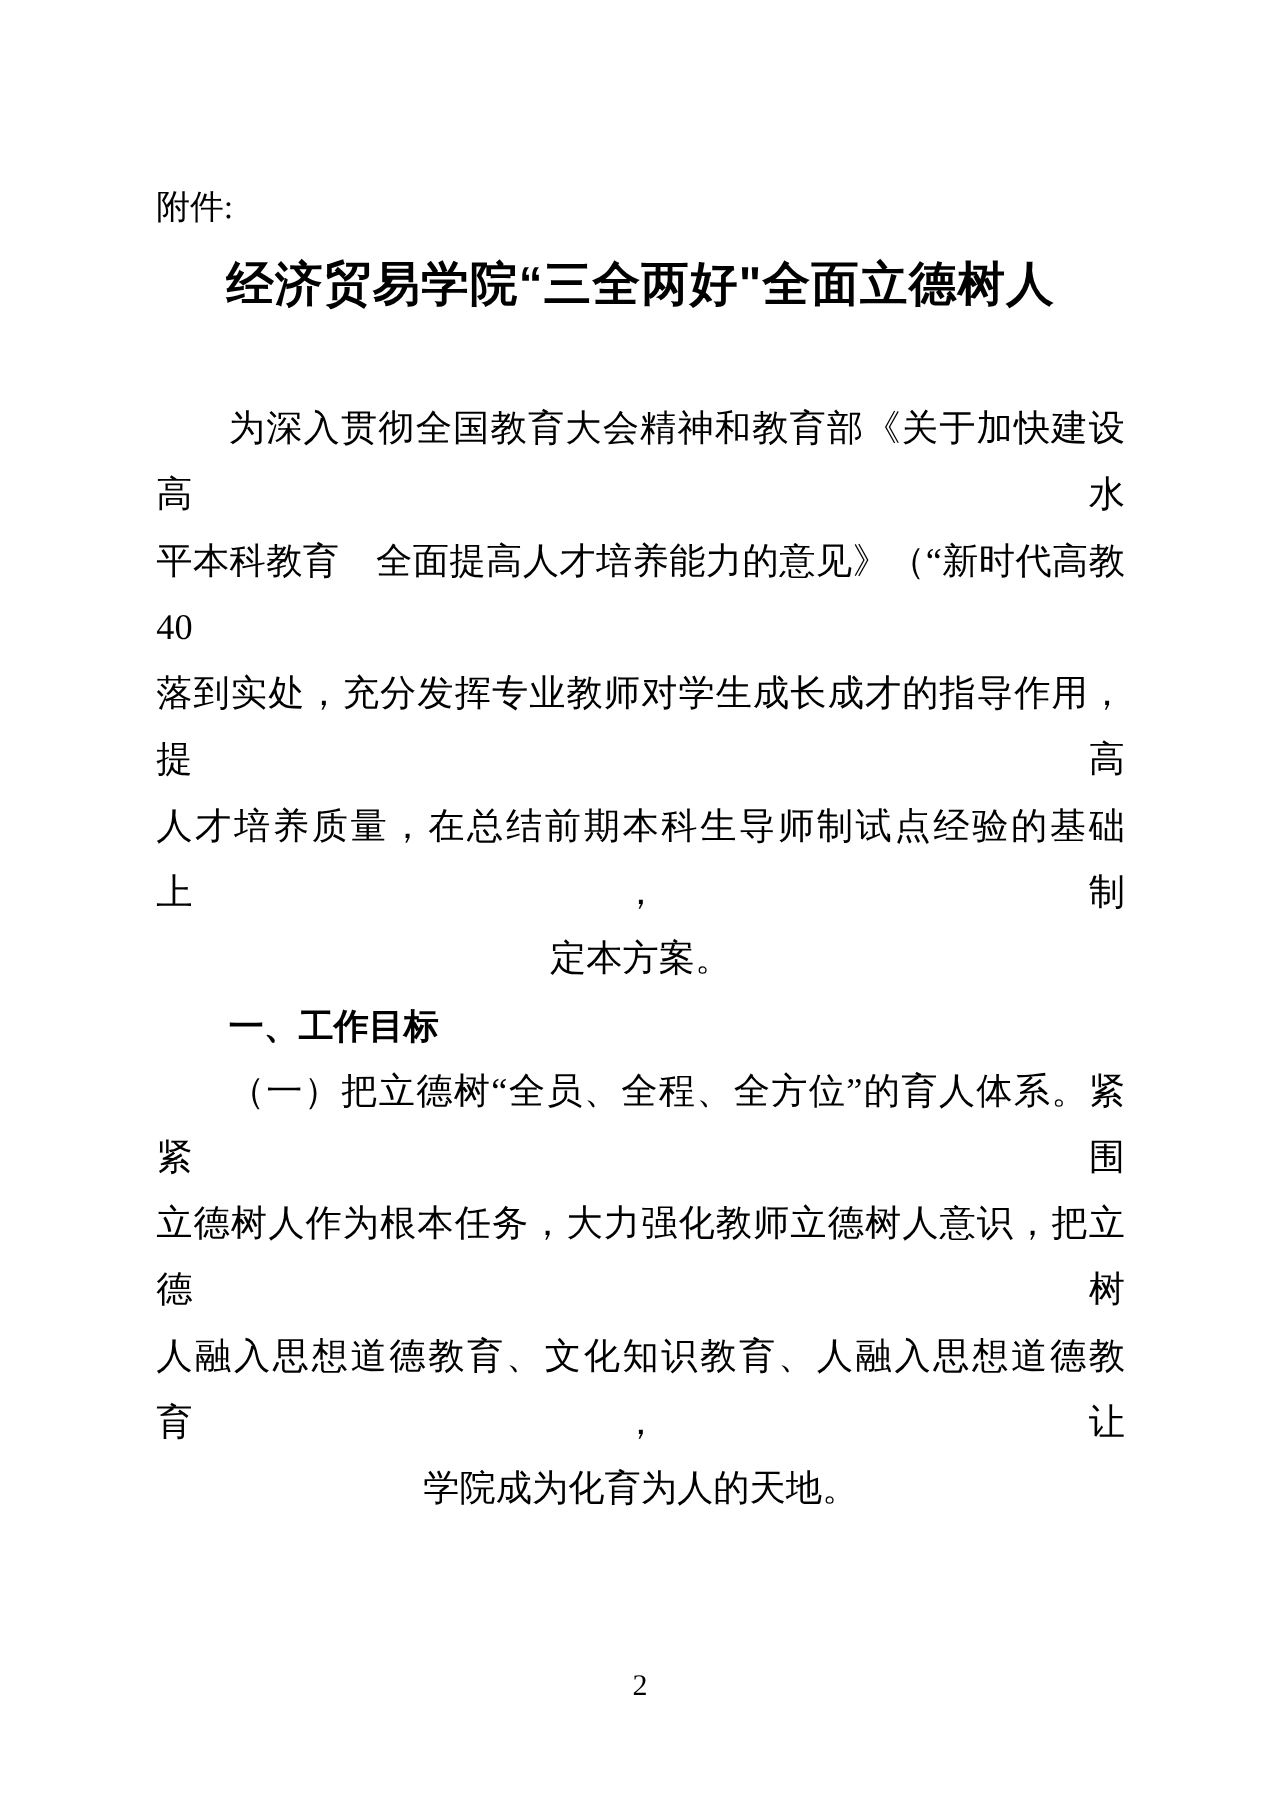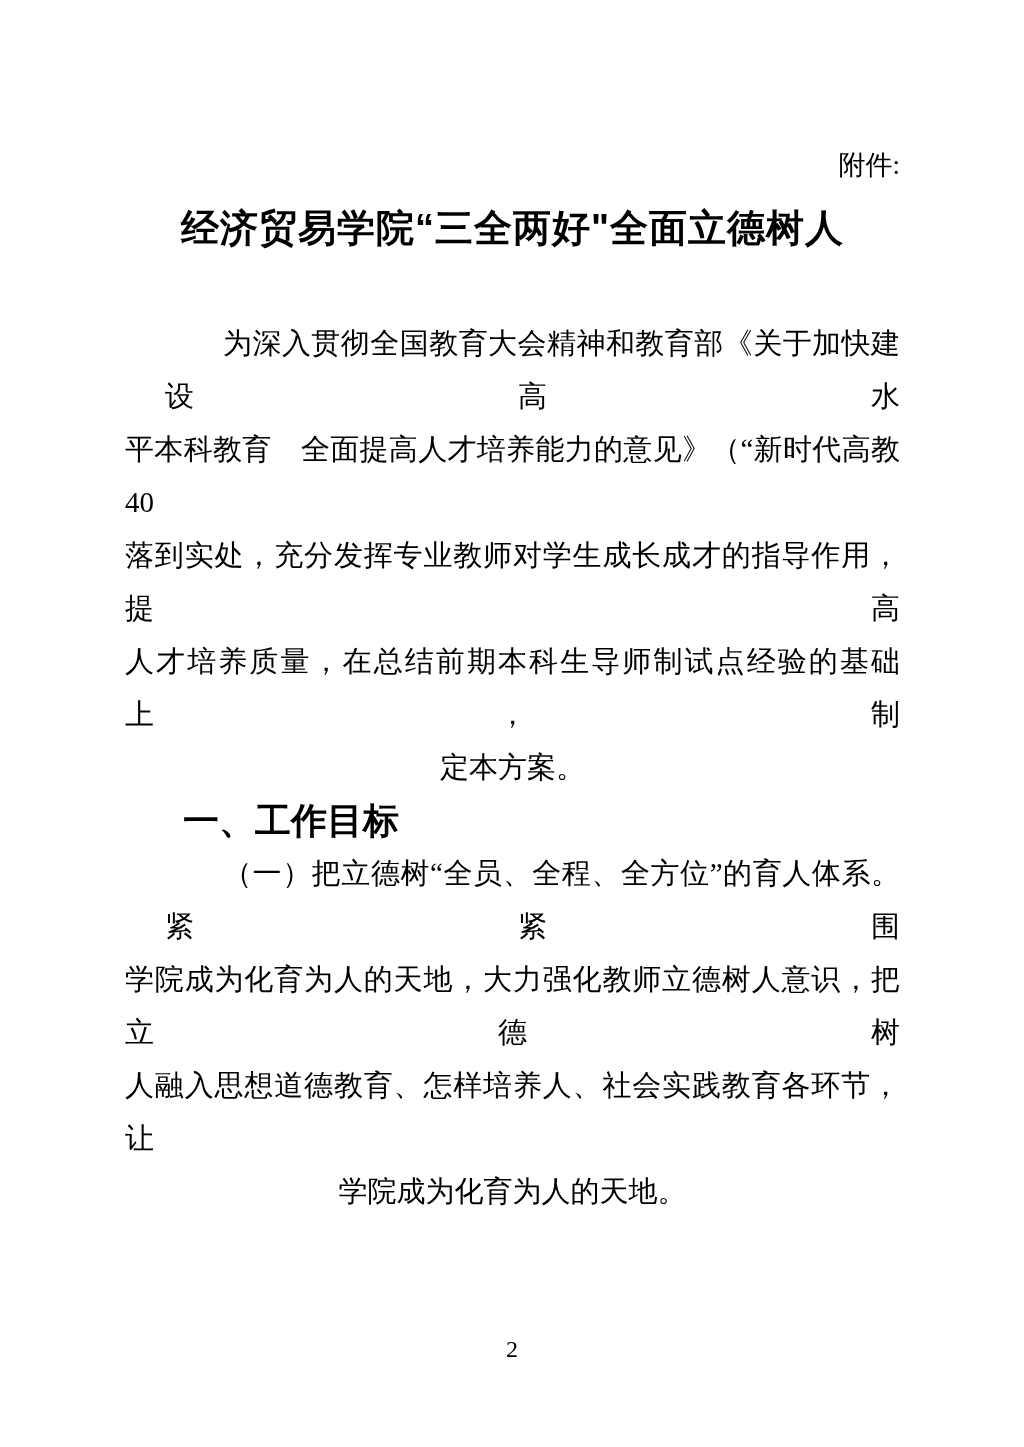--- a/index.html
+++ b/index.html
@@ -16,21 +16,21 @@
     color: #000000;
     font-family: "Liberation Serif", serif;
     overflow: hidden;
   }
   .content {
     padding: 150px 124px 0 125px;
   }
   .attachment {
     font-size: 27px;
     line-height: 30px;
-    text-align: right;
+    text-align: left;
   }
   .title {
     margin: 13px 0 0 0;
     font-family: "Liberation Sans", sans-serif;
     font-weight: bold;
     font-size: 38px;
     line-height: 70px;
     text-align: center;
     letter-spacing: 1px;
   }
@@ -43,26 +43,25 @@
     text-align: center;
     white-space: nowrap;
   }
   .line.jl {
     white-space: normal;
     text-align: justify;
     text-align-last: justify;
   }
   .line.first {
     text-indent: 58px;
-    margin-left: 40px;
   }
   .heading {
     font-family: "Liberation Sans", sans-serif;
     font-weight: bold;
-    font-size: 36px;
+    font-size: 28px;
     line-height: 53px;
     padding-left: 58px;
   }
   .footer {
     position: absolute;
     left: 0;
     top: 1334px;
     width: 100%;
     text-align: center;
     font-size: 24px;
@@ -82,20 +81,20 @@
         <div class="paragraph">
           <div class="line jl first">为深入贯彻全国教育大会精神和教育部《关于加快建设高水</div>
           <div class="line jl">平本科教育　全面提高人才培养能力的意见》（“新时代高教 40</div>
           <div class="line jl">落到实处，充分发挥专业教师对学生成长成才的指导作用，提高</div>
           <div class="line jl">人才培养质量，在总结前期本科生导师制试点经验的基础上，制</div>
           <div class="line">定本方案。</div>
         </div>
         <div class="heading">一、工作目标</div>
         <div class="paragraph">
           <div class="line jl first">（一）把立德树“全员、全程、全方位”的育人体系。紧紧围</div>
-          <div class="line jl">学院成为化育为人的天地，大力强化教师立德树人意识，把立德树</div>
-          <div class="line jl">人融入思想道德教育、怎样培养人、社会实践教育各环节，让</div>
+          <div class="line jl">立德树人作为根本任务，大力强化教师立德树人意识，把立德树</div>
+          <div class="line jl">人融入思想道德教育、文化知识教育、人融入思想道德教育，让</div>
           <div class="line">学院成为化育为人的天地。</div>
         </div>
       </div>
   </div>
   <div class="footer">2</div>
 </div>
 
 </body></html>

